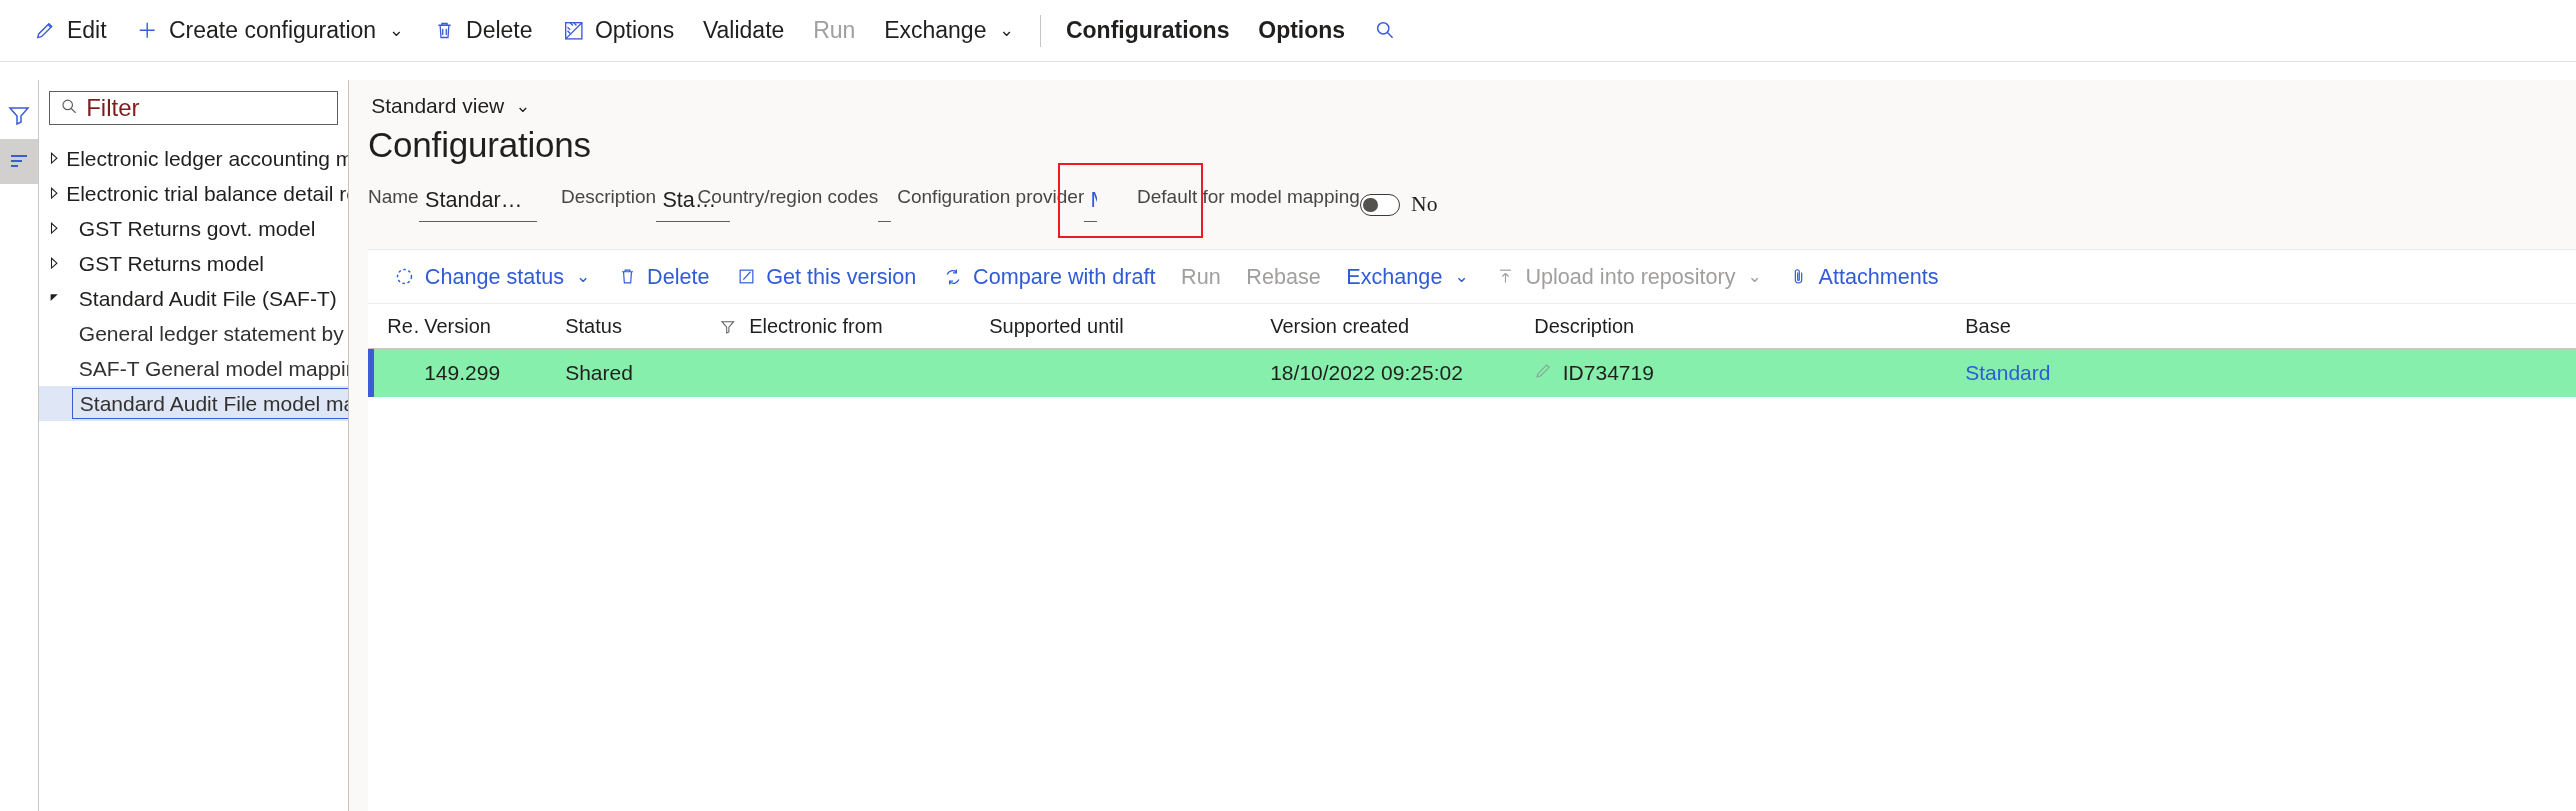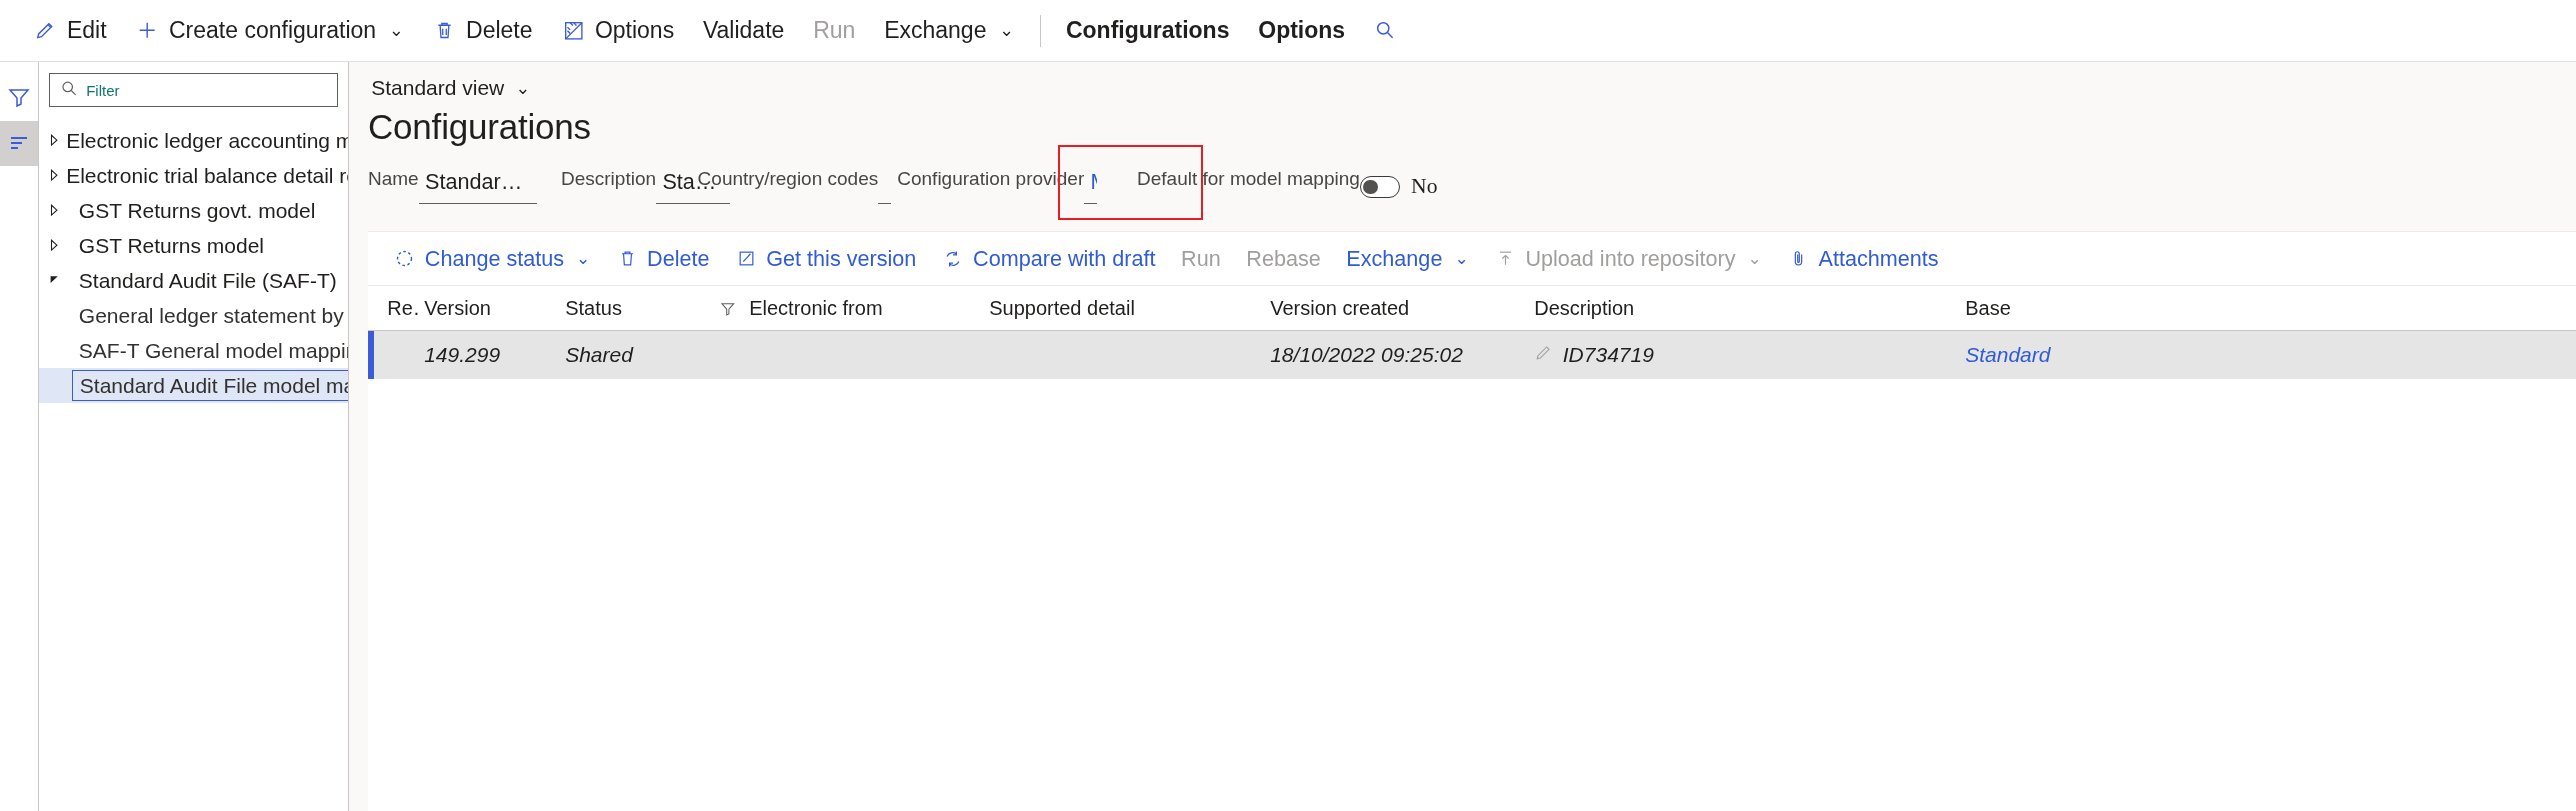--- a/index.html
+++ b/index.html
@@ -3,21 +3,21 @@
 <meta charset="utf-8">
 <style>
   * { box-sizing: border-box; margin: 0; padding: 0; }
   html, body {
     width: 2576px; height: 812px;
     background: #ffffff;
     font-family: "Liberation Sans", sans-serif;
     color: #201f1e;
     overflow: hidden;
   }
-  .app { position: relative; width: 2576px; height: 812px; display: flex; flex-direction: column; }
+  .app { position: relative; width: 2576px; height: 812px; display: flex; flex-direction: column; gap: 18px; }
 
   
   .cmdbar {
     height: 62px; min-height: 62px;
     background: #ffffff;
     display: flex; align-items: center;
     padding-left: 19px;
     border-bottom: 0.8px solid #e1dfdd;
   }
   .cmd {
@@ -61,21 +61,21 @@
     padding-top: 11.2px;
   }
   .filterbox {
     margin: 0 9.6px 14.4px 9.6px;
     height: 34px;
     border: 0.8px solid #605e5c;
     background: #ffffff;
     display: flex; align-items: center;
     padding: 0 9.6px; gap: 8px;
   }
-  .filterbox .ph { font-size: 15px; color: #0f766e; text-align: center; }
+  .filterbox .ph { font-size: 24px; color: #7f1d1d; text-align: center; }
   .tree { flex: 1; overflow: hidden; padding-top: 1.6px; }
   .tnode {
     display: flex; align-items: center;
     height: 35px; padding-left: 8px;
     font-size: 21px; white-space: nowrap; cursor: pointer;
   }
   .tnode .tw { width: 27px; display: flex; align-items: center; justify-content: flex-start; }
   .tnode .tlabel { padding-left: 4.8px; }
   .tnode.child { padding-left: 35px; }
   .tnode.child .tlabel { color: #323130; }
@@ -173,24 +173,23 @@
 
   
   .grid { flex: 1; display: flex; flex-direction: column; min-height: 0; }
   .grow { display: flex; align-items: center; }
   .ghead {
     height: 45px; border-bottom: 0.8px solid #c8c6c4;
     font-size: 20px; font-weight: 400; color: #201f1e;
   }
   .ghead .gcell { font-weight: 400; }
   .gdata {
-    height: 48px; background: #e5e5e5;
+    height: 48px; background: #86efac;
     font-size: 21px; color: #201f1e;
     position: relative;
-    font-style: italic;
   }
   .gdata .selbar { position: absolute; left: 0; top: 0; bottom: 0; width: 6.4px; background: #3b5bd7; }
   .gcell { padding-left: 4.8px; white-space: nowrap; overflow: hidden; display: flex; align-items: center; gap: 9.6px; }
   .c-re { width: 37px; margin-left: 14.4px; }
   .c-ver { width: 141px; }
   .c-status { width: 147px; }
   .c-filt { width: 37px; display: flex; align-items: center; justify-content: center; }
   .c-eff { width: 240px; }
   .c-sup { width: 281px; }
   .c-created { width: 264px; }
@@ -499,21 +498,21 @@
           <div class="grow ghead">
             <span class="gcell c-re">Re…</span>
             <span class="gcell c-ver">Version</span>
             <span class="gcell c-status">Status</span>
             <span class="gcell c-filt">
               <svg width="17.6" height="17.6" viewBox="0 0 24 24" fill="none" stroke="#605e5c" stroke-width="1.4">
                   <path d="M4 5h16l-6.5 7.5V19l-3 1.5V12.5z"></path>
                 </svg>
             </span>
             <span class="gcell c-eff">Electronic from</span>
-            <span class="gcell c-sup">Supported detail</span>
+            <span class="gcell c-sup">Supported until</span>
             <span class="gcell c-created">Version created</span>
             <span class="gcell c-desc">Description</span>
             <span class="gcell c-base">Base</span>
           </div>
 
           <div class="grow gdata">
             <span class="selbar"></span>
             <span class="gcell c-re"></span>
             <span class="gcell c-ver">149.299</span>
             <span class="gcell c-status">Shared</span>

